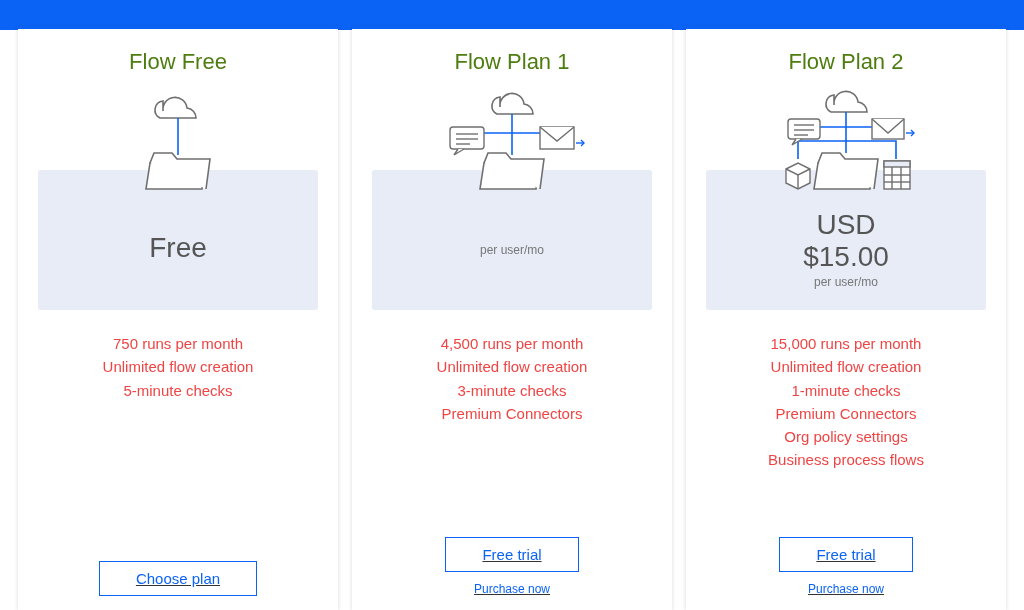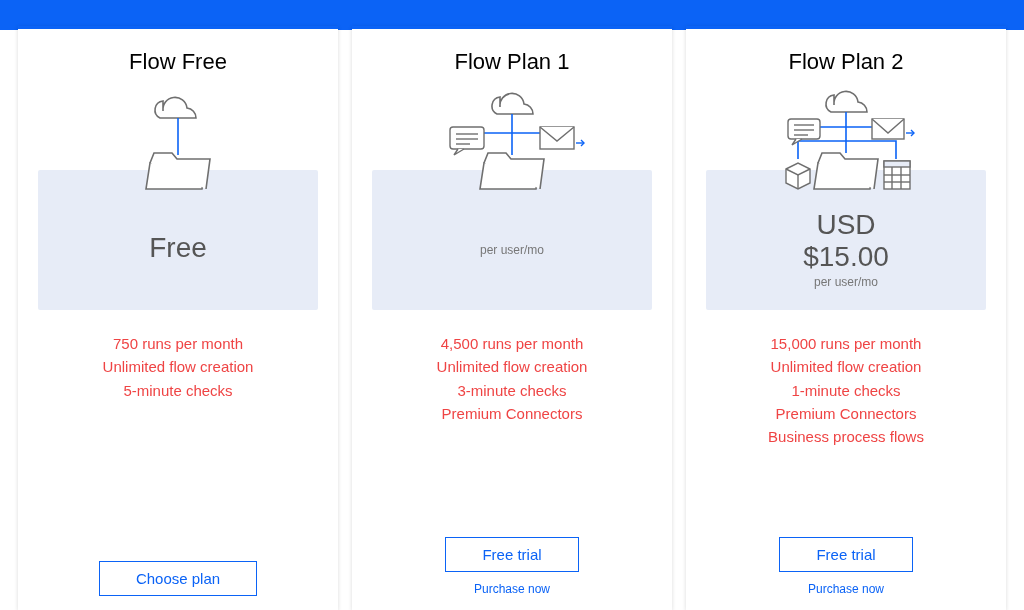--- a/index.html
+++ b/index.html
@@ -45,21 +45,21 @@
   .card .accent{
     height:3px;
     width:100%;
     background:var(--blue);
   }
   .title{
     font-size:22px;
     font-weight:400;
     text-align:right;
     margin:20px 0 8px 0;
-    color:#000000;
+    color:#4d7c0f;
   }
   .illus{
     height:115px;
     display:flex;
     align-items:flex-end;
     justify-content:center;
   }
   .illus svg{display:block;}
   .price-panel{
     width:calc(100% - 40px);
@@ -124,20 +124,21 @@
     cursor:pointer;
     text-decoration:none;
     text-align:center;
   }
   .actions{
     display:flex;
     flex-direction:column;
     align-items:center;
     margin-top:auto;
     padding-bottom:14px;
+    text-decoration:underline;
   }
 </style>
 </head>
 <body>
 
 <div class="top-stripe"></div>
 
 <div class="plans">
 
   <div class="card">
@@ -275,20 +276,21 @@
       <div class="price-panel">
         <div class="price" style="max-width:120px">USD $15.00</div>
         <div class="per">per user/mo</div>
       </div>
     </div>
     <ul class="features">
       <li>15,000 runs per month</li>
       <li>Unlimited flow creation</li>
       <li>1-minute checks</li>
       <li>Premium Connectors</li>
+      <li>Org policy settings</li>
       <li>Business process flows</li>
     </ul>
     <div class="actions">
       <button class="cta">Free trial</button>
       <a class="secondary">Purchase now</a>
     </div>
   </div>
 
 </div>
 

